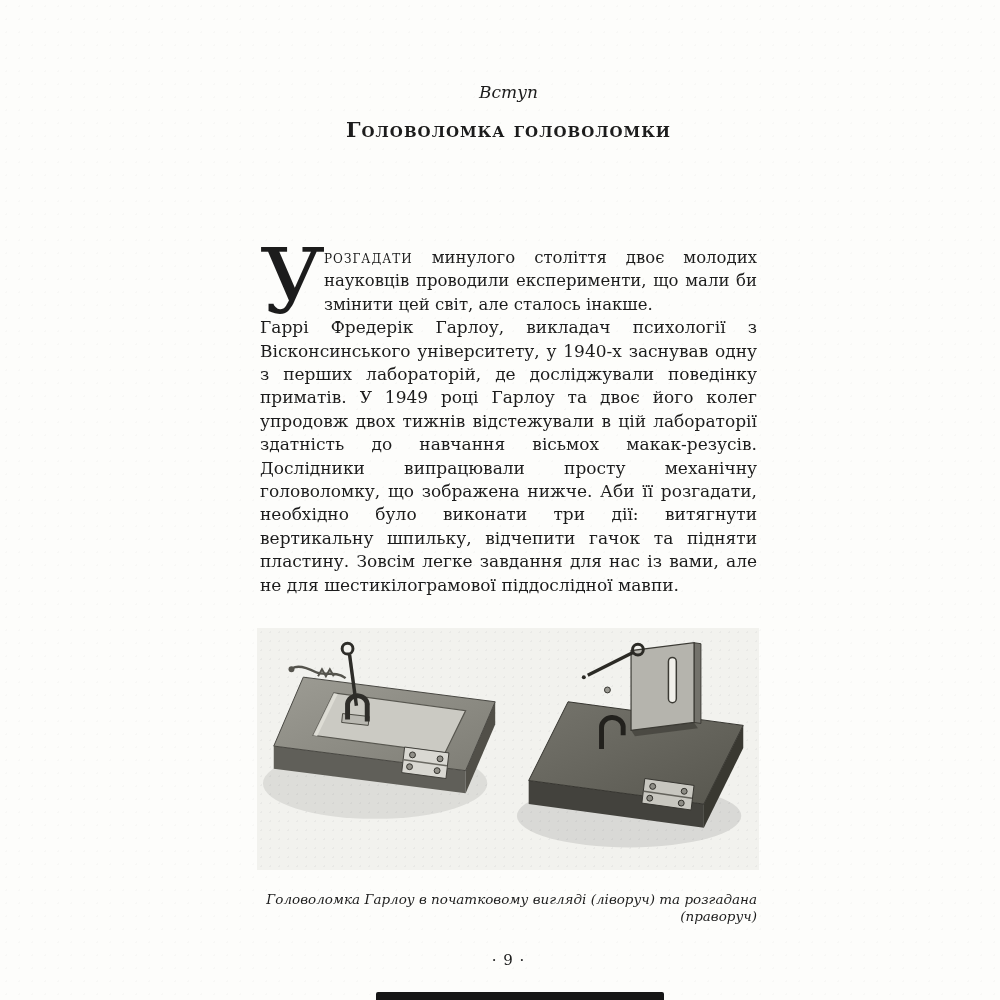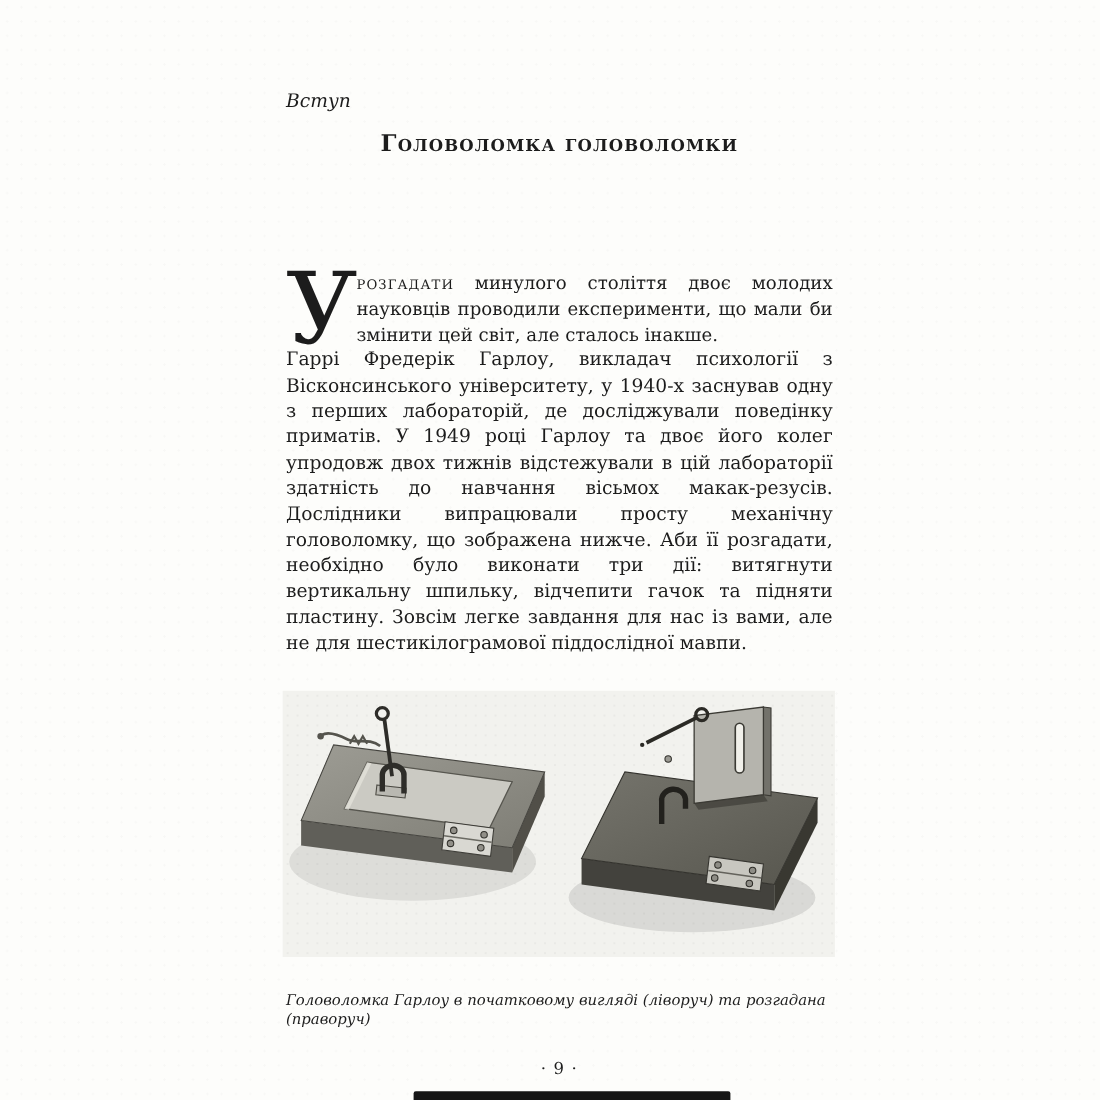--- a/index.html
+++ b/index.html
@@ -11,38 +11,38 @@
   }
   p, h1 { margin: 0; }
   .page {
     position: relative; width: 1000px; height: 1000px;
     background: #fdfdfb;
     background-image: radial-gradient(rgba(0,0,0,0.02) 1px, transparent 1px);
     background-size: 13px 13px;
     overflow: hidden;
   }
   .column { position: absolute; left: 260px; top: 0; width: 497px; }
-  .section-label { margin-top: 82px; font-style: italic; font-size: 17px; line-height: 20px; }
+  .section-label { margin-top: 82px; text-align: center; font-style: italic; font-size: 17px; line-height: 20px; }
   .title {
     margin-top: 13px; text-align: center; font-weight: bold;
     font-variant: small-caps; font-size: 21px; line-height: 30px; letter-spacing: 1px;
   }
   .intro { margin-top: 101px; font-size: 16.5px; line-height: 23.4px; text-align: justify; }
   .dropcap { float: left; width: 56px; height: 67px; margin: 2px 8px 0 0; position: relative; }
   .dropcap .glyph { position: absolute; top: -11px; left: 0; font-size: 90px; line-height: 1; }
   .lead { font-variant: small-caps; letter-spacing: 1px; }
   .body-par { font-size: 17px; line-height: 23.4px; text-align: justify; }
   .figure {
     margin-top: 31px; margin-left: -3px; width: 502px; height: 242px;
     background: #f2f2ee;
     background-image: radial-gradient(rgba(0,0,0,0.035) 1px, transparent 1px);
     background-size: 9px 9px;
     display: flex; justify-content: center; align-items: center; gap: 6px;
   }
-  .caption { margin-top: 32px; text-align: left; font-style: italic; font-size: 13.5px; line-height: 17px; }
+  .caption { margin-top: 21px; text-align: right; font-style: italic; font-size: 13.5px; line-height: 17px; }
   .pageno { margin-top: 26px; text-align: center; font-size: 15px; letter-spacing: 1px; }
   .scan-bar { position: absolute; left: 376px; top: 992px; width: 288px; height: 8px; background: #161616; border-radius: 2px 2px 0 0; }
 </style>
 </head>
 <body>
 
 <div class="page">
   <div class="column">
 
     <p class="section-label">Вступ</p>

